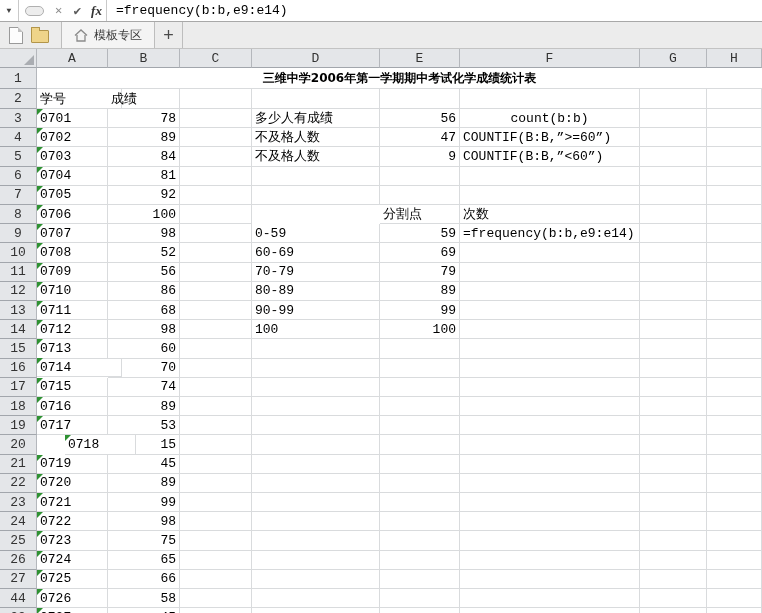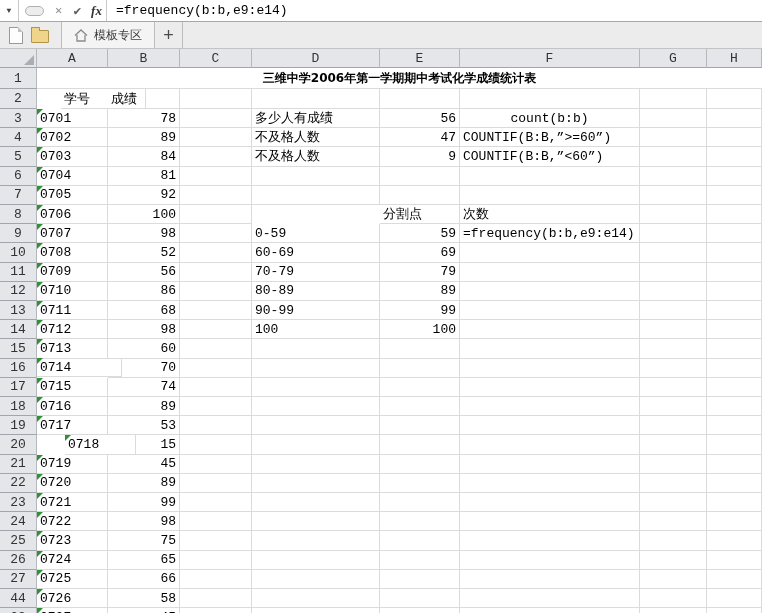--- a/index.html
+++ b/index.html
@@ -98,21 +98,21 @@
     <div class="hdr" style="left: 108px; top: 0px; width: 72px; height: 19px;">B</div>
     <div class="hdr" style="left: 180px; top: 0px; width: 72px; height: 19px;">C</div>
     <div class="hdr" style="left: 252px; top: 0px; width: 128px; height: 19px;">D</div>
     <div class="hdr" style="left: 380px; top: 0px; width: 80px; height: 19px;">E</div>
     <div class="hdr" style="left: 460px; top: 0px; width: 180px; height: 19px;">F</div>
     <div class="hdr" style="left: 640px; top: 0px; width: 67px; height: 19px;">G</div>
     <div class="hdr" style="left: 707px; top: 0px; width: 55px; height: 19px;">H</div>
     <div class="hdr" style="left: 0px; top: 19px; width: 37px; height: 21px;">1</div>
     <div class="cell merged-title" style="left: 37px; top: 19px; width: 725px; height: 21px;">三维中学2006年第一学期期中考试化学成绩统计表</div>
     <div class="hdr" style="left: 0px; top: 40px; width: 37px; height: 20px;">2</div>
-    <div class="cell" style="left: 37px; top: 40px; width: 85px; height: 20px; margin-left: 24px;">学号</div>
+    <div class="cell" style="left: 37px; top: 40px; width: 85px; height: 20px;">学号</div>
     <div class="cell" style="left: 108px; top: 40px; width: 72px; height: 20px;">成绩</div>
     <div class="cell" style="left: 180px; top: 40px; width: 72px; height: 20px;"></div>
     <div class="cell" style="left: 252px; top: 40px; width: 128px; height: 20px;"></div>
     <div class="cell" style="left: 380px; top: 40px; width: 80px; height: 20px;"></div>
     <div class="cell" style="left: 460px; top: 40px; width: 180px; height: 20px;"></div>
     <div class="cell" style="left: 640px; top: 40px; width: 67px; height: 20px;"></div>
     <div class="cell" style="left: 707px; top: 40px; width: 55px; height: 20px;"></div>
     <div class="hdr" style="left: 0px; top: 60px; width: 37px; height: 19.2px;">3</div>
     <div class="cell" style="left: 37px; top: 60px; width: 71px; height: 19.2px;">0701<span class="flag-tri"></span></div>
     <div class="cell num" style="left: 108px; top: 60px; width: 72px; height: 19.2px;">78</div>

